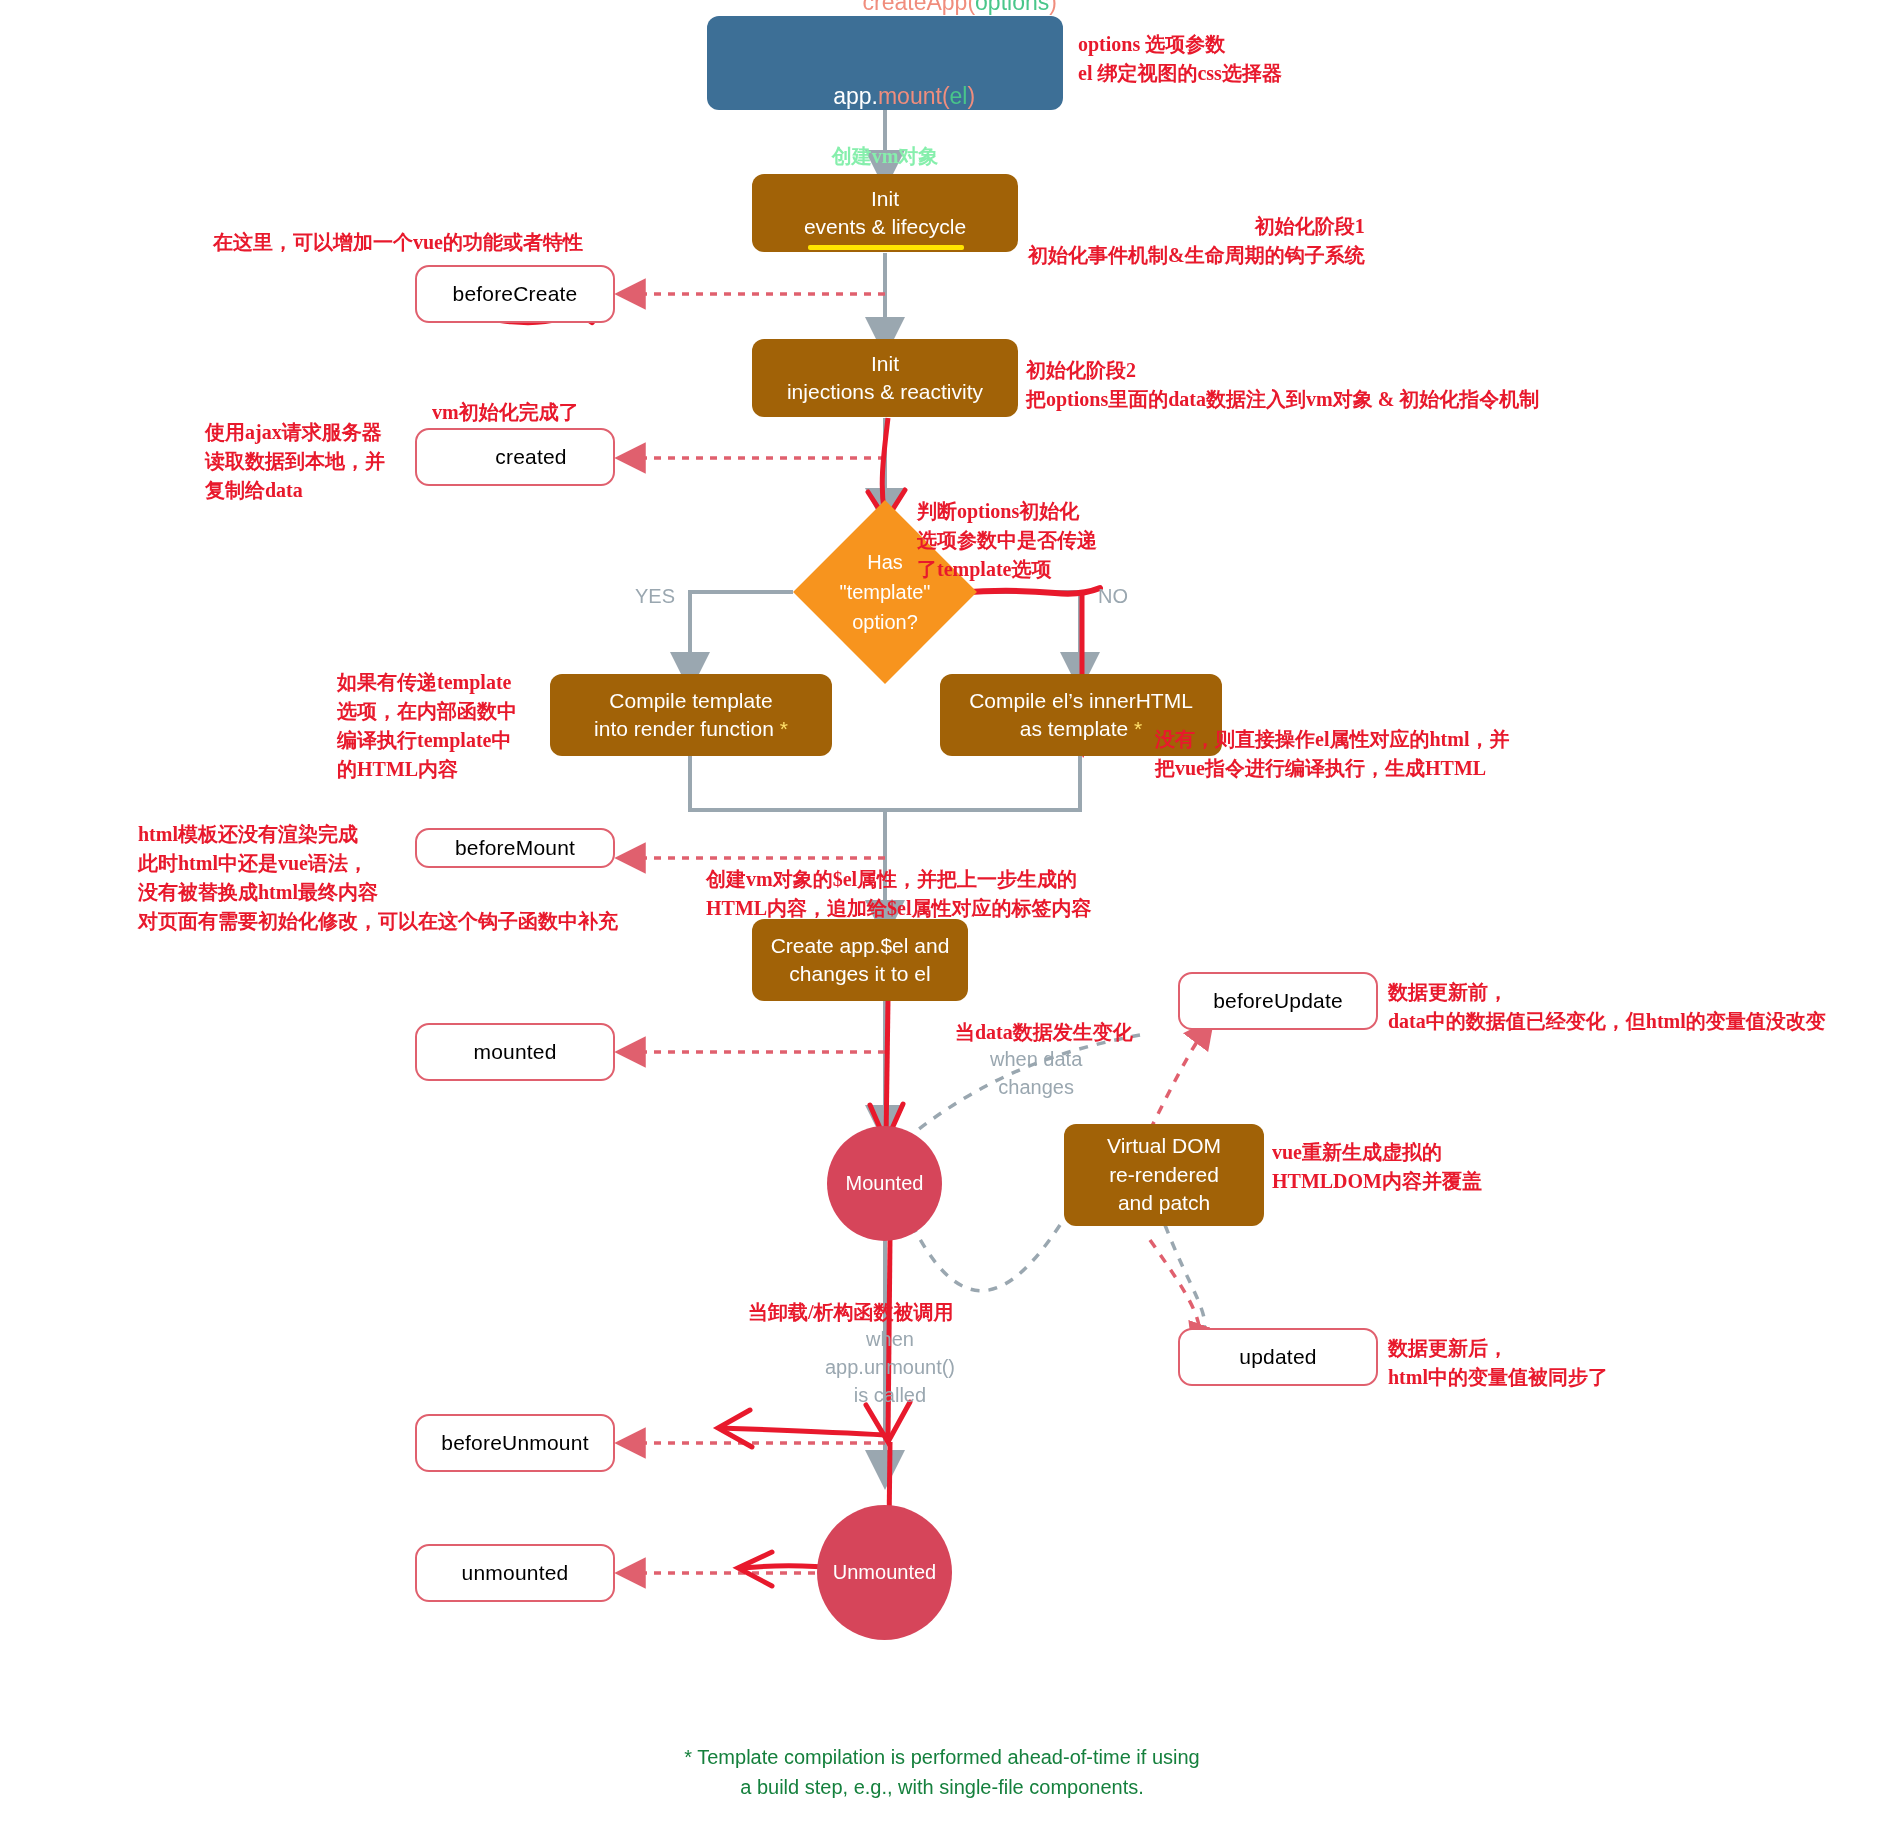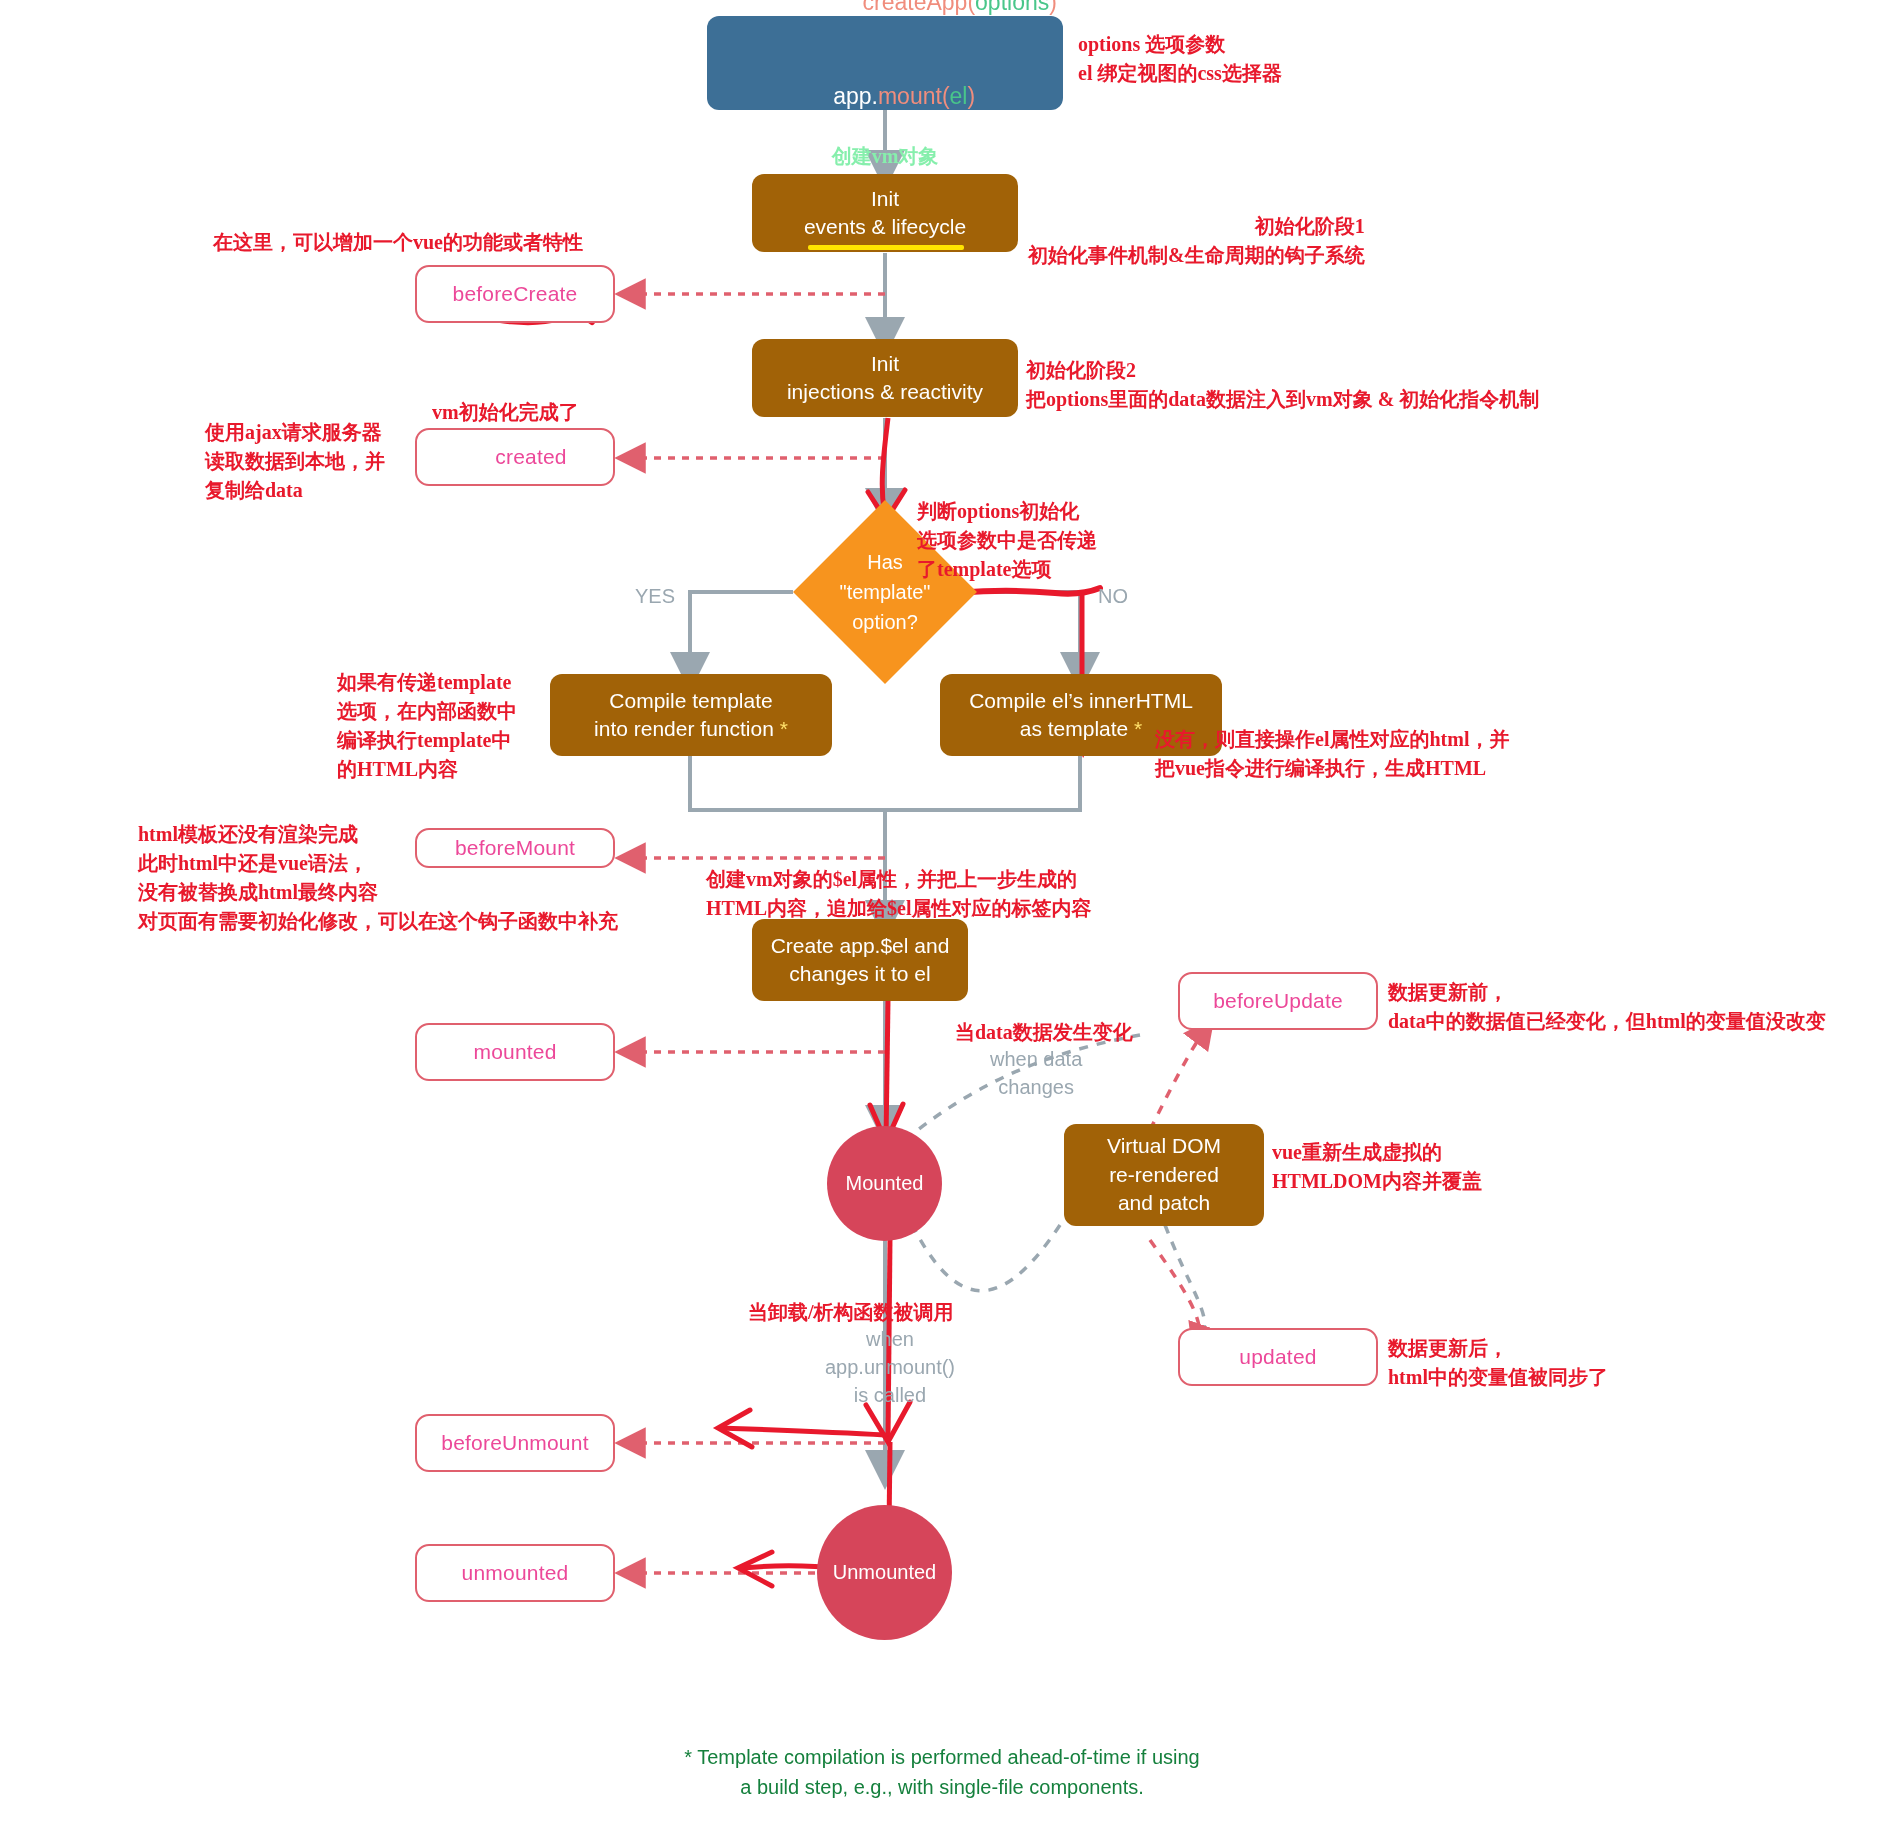--- a/index.html
+++ b/index.html
@@ -47,21 +47,21 @@
   .node-circle {
     background: #d6455a;
     border-radius: 50%;
   }
   .hook {
     position: absolute;
     box-sizing: border-box;
     border: 2px solid #e0606e;
     border-radius: 14px;
     background: #ffffff;
-    color: #ec4899;
+    color: #000000;
     display: flex;
     align-items: center;
     justify-content: center;
     font-size: 21px;
     letter-spacing: .2px;
   }
   .diamond-wrap {
     position: absolute;
   }
   .diamond-shape {

